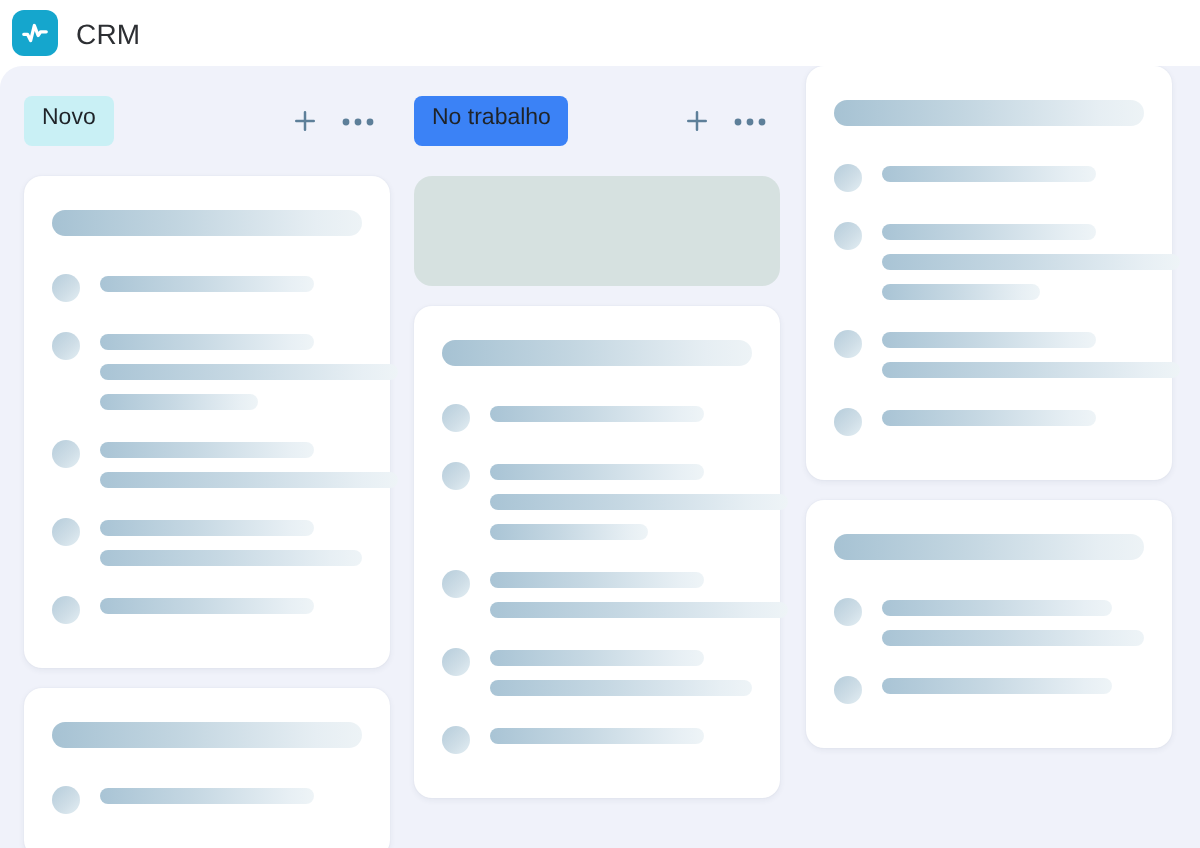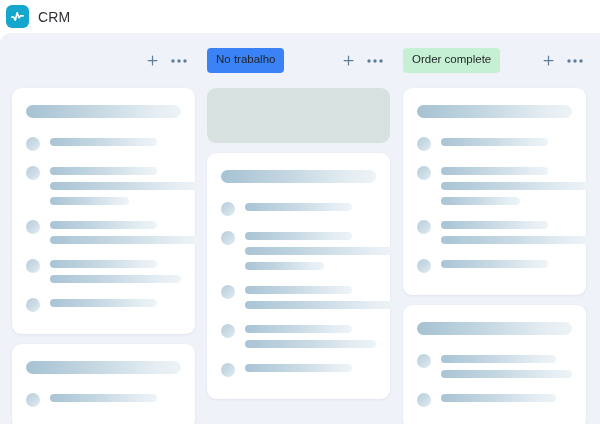--- a/index.html
+++ b/index.html
@@ -203,20 +203,21 @@
         </svg>
       </span>
       <span class="brand-title">CRM</span>
     </div>
   </div>
 
   <div class="board">
     <div class="columns" id="columns-root">
         <div class="column">
           <div class="col-head">
+            <div class="col-chip" style="background: rgb(201, 240, 245);">Novo</div>
             <div class="col-actions">
               <div class="icon-btn">
                 <svg width="15" height="15" viewBox="0 0 24 24" fill="none" stroke="currentColor" stroke-width="2" stroke-linecap="round">
                   <path d="M12 5v14M5 12h14"></path>
                 </svg>
               </div>
               <div class="icon-btn">
                 <svg width="16" height="6" viewBox="0 0 16 6" fill="currentColor">
                   <circle cx="2" cy="3" r="1.7"></circle>
                   <circle cx="8" cy="3" r="1.7"></circle>
@@ -327,37 +328,20 @@
               <div class="sk-row gap-top">
                 <div class="sk-dot"></div>
                 <div class="sk-lines">
                   <div class="sk-line w82"></div>
                 </div>
               </div>
             </div>
           </div>
         </div>
         <div class="column">
-          <div class="col-head">
-            <div class="col-chip" style="background: rgb(198, 240, 211);">Order complete</div>
-            <div class="col-actions">
-              <div class="icon-btn">
-                <svg width="15" height="15" viewBox="0 0 24 24" fill="none" stroke="currentColor" stroke-width="2" stroke-linecap="round">
-                  <path d="M12 5v14M5 12h14"></path>
-                </svg>
-              </div>
-              <div class="icon-btn">
-                <svg width="16" height="6" viewBox="0 0 16 6" fill="currentColor">
-                  <circle cx="2" cy="3" r="1.7"></circle>
-                  <circle cx="8" cy="3" r="1.7"></circle>
-                  <circle cx="14" cy="3" r="1.7"></circle>
-                </svg>
-              </div>
-            </div>
-          </div>
           <div class="col-body">
             <div class="card">
               <div class="sk-title"></div>
               <div class="sk-row">
                 <div class="sk-dot"></div>
                 <div class="sk-lines">
                   <div class="sk-line w82"></div>
                 </div>
               </div>
               <div class="sk-row gap-top">

